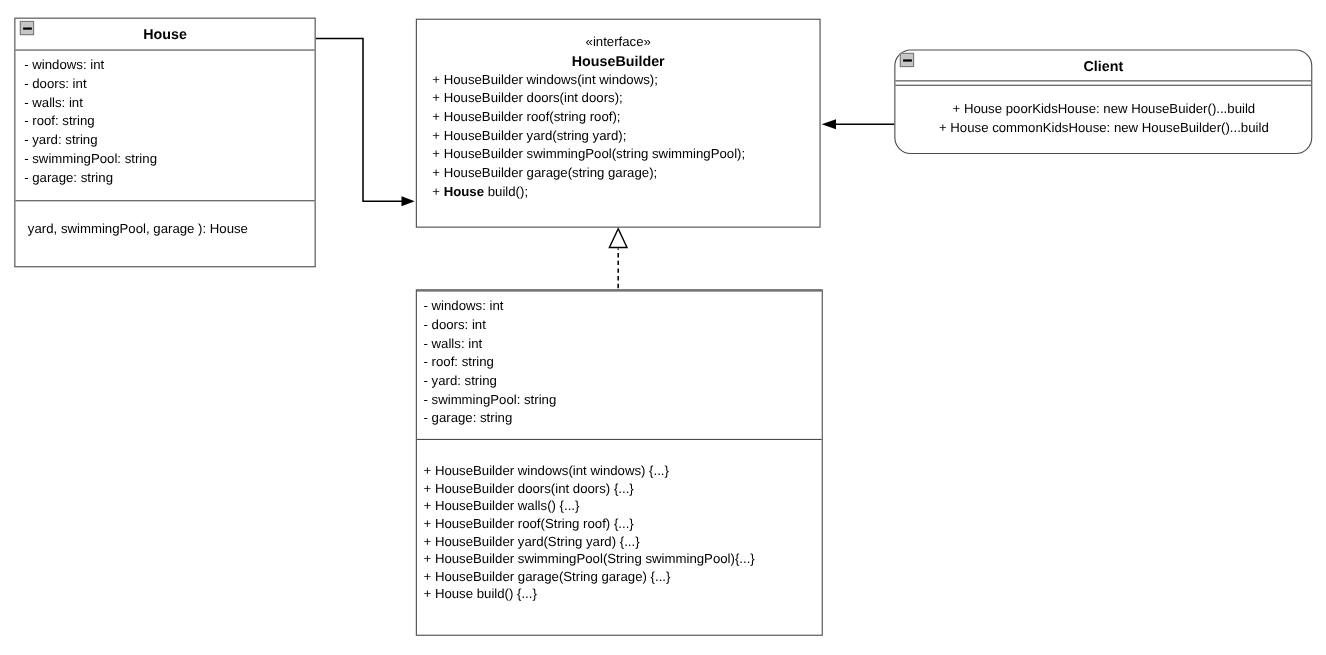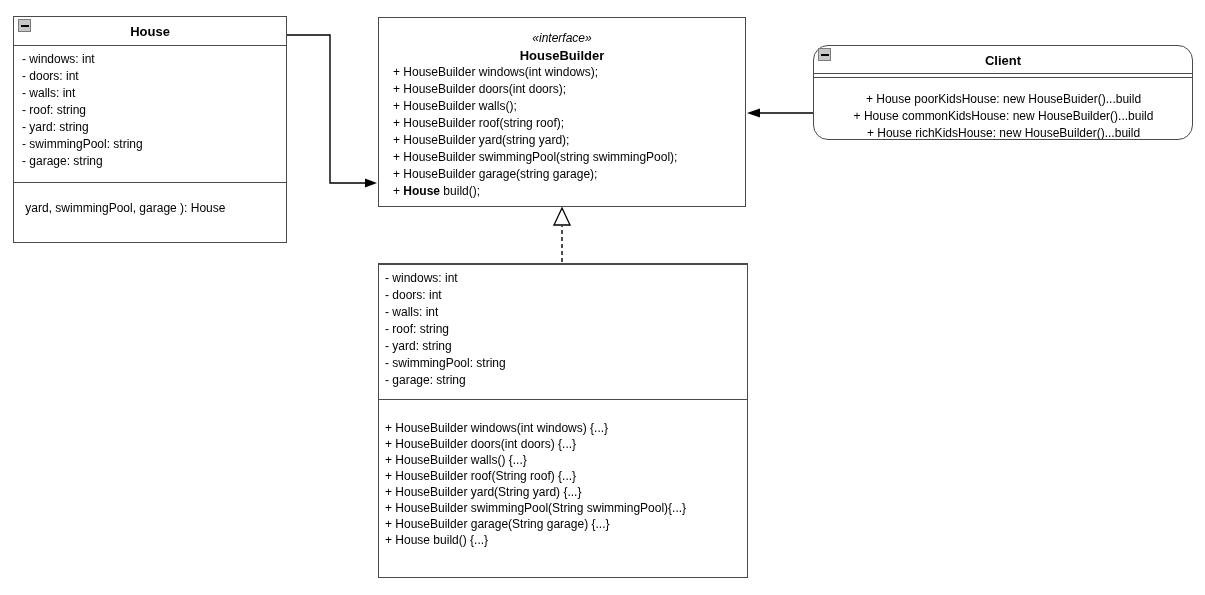--- a/index.html
+++ b/index.html
@@ -20,21 +20,21 @@
   .box-title{position:absolute;left:0;right:0;top:50%;transform:translateY(-50%);
     text-align:center;font-weight:bold;font-size:13px;}
   .collapse-icon{position:absolute;left:4px;top:2px;width:13px;height:13px;
     background:var(--icon-bg);border:1px solid var(--icon-border);
     display:flex;align-items:center;justify-content:center;}
   .collapse-icon .minus{display:block;width:8px;height:2px;background:#000;}
   .compartment{border-top:1px solid var(--box-border);overflow:hidden;}
   .line{white-space:pre;line-height:17px;}
   .lh16 .line{line-height:16px;}
   .centered{text-align:center;}
-  .stereotype{line-height:17px;font-style:italic;}
+  .stereotype{line-height:17px;}
   .iface-title{font-weight:bold;font-size:13px;line-height:17px;}
   .bold{font-weight:bold;}
   
   .pad-house .compartment{padding-left:8px;padding-right:4px;}
   .pad-impl  .compartment{padding-left:6px;padding-right:4px;}
   .pad-client .compartment{padding-left:5px;padding-right:4px;text-align:center;}
 </style>
 </head>
 <body>
 
@@ -72,41 +72,39 @@
         <div class="line"> yard, swimmingPool, garage ): House</div>
       </div>
   </div>
 
   <div class="uml-box" style="left:378px;top:17px;width:368px;height:190px;padding:12px 4px 0 14px;">
     <div class="stereotype centered" style="margin-left:-10px;">«interface»</div>
     <div class="iface-title centered" style="margin-left:-10px;">HouseBuilder</div>
     <div>
         <div class="line">+ HouseBuilder windows(int windows);</div>
         <div class="line">+ HouseBuilder doors(int doors);</div>
-        <div class="line">+ HouseBuilder walls();</div>
         <div class="line">+ HouseBuilder roof(string roof);</div>
         <div class="line">+ HouseBuilder yard(string yard);</div>
         <div class="line">+ HouseBuilder swimmingPool(string swimmingPool);</div>
         <div class="line">+ HouseBuilder garage(string garage);</div>
       </div>
     <div class="line"><span>+ </span><span class="bold">House</span><span> build();</span></div>
   </div>
 
   <div class="uml-box pad-client" style="left:813px;top:45px;width:380px;height:95px;border-radius:15px;">
     <div class="box-header" style="height:27px;">
       <span class="collapse-icon">
           <span class="minus"></span>
         </span>
       <span class="box-title">Client</span>
     </div>
     <div class="compartment" style="height:4px;"></div>
     <div class="compartment" style="height:62px;padding-top:13px;">
         <div class="line">+ House poorKidsHouse: new HouseBuider()...build</div>
         <div class="line">+ House commonKidsHouse: new HouseBuilder()...build</div>
-        <div class="line">+ House richKidsHouse: new HouseBuilder()...build</div>
       </div>
   </div>
 
   <div class="uml-box pad-impl" style="left:378px;top:263px;width:370px;height:315px;">
     <div class="compartment" style="height:135px;padding-top:5px;">
         <div class="line">- windows: int</div>
         <div class="line">- doors: int</div>
         <div class="line">- walls: int</div>
         <div class="line">- roof: string</div>
         <div class="line">- yard: string</div>

